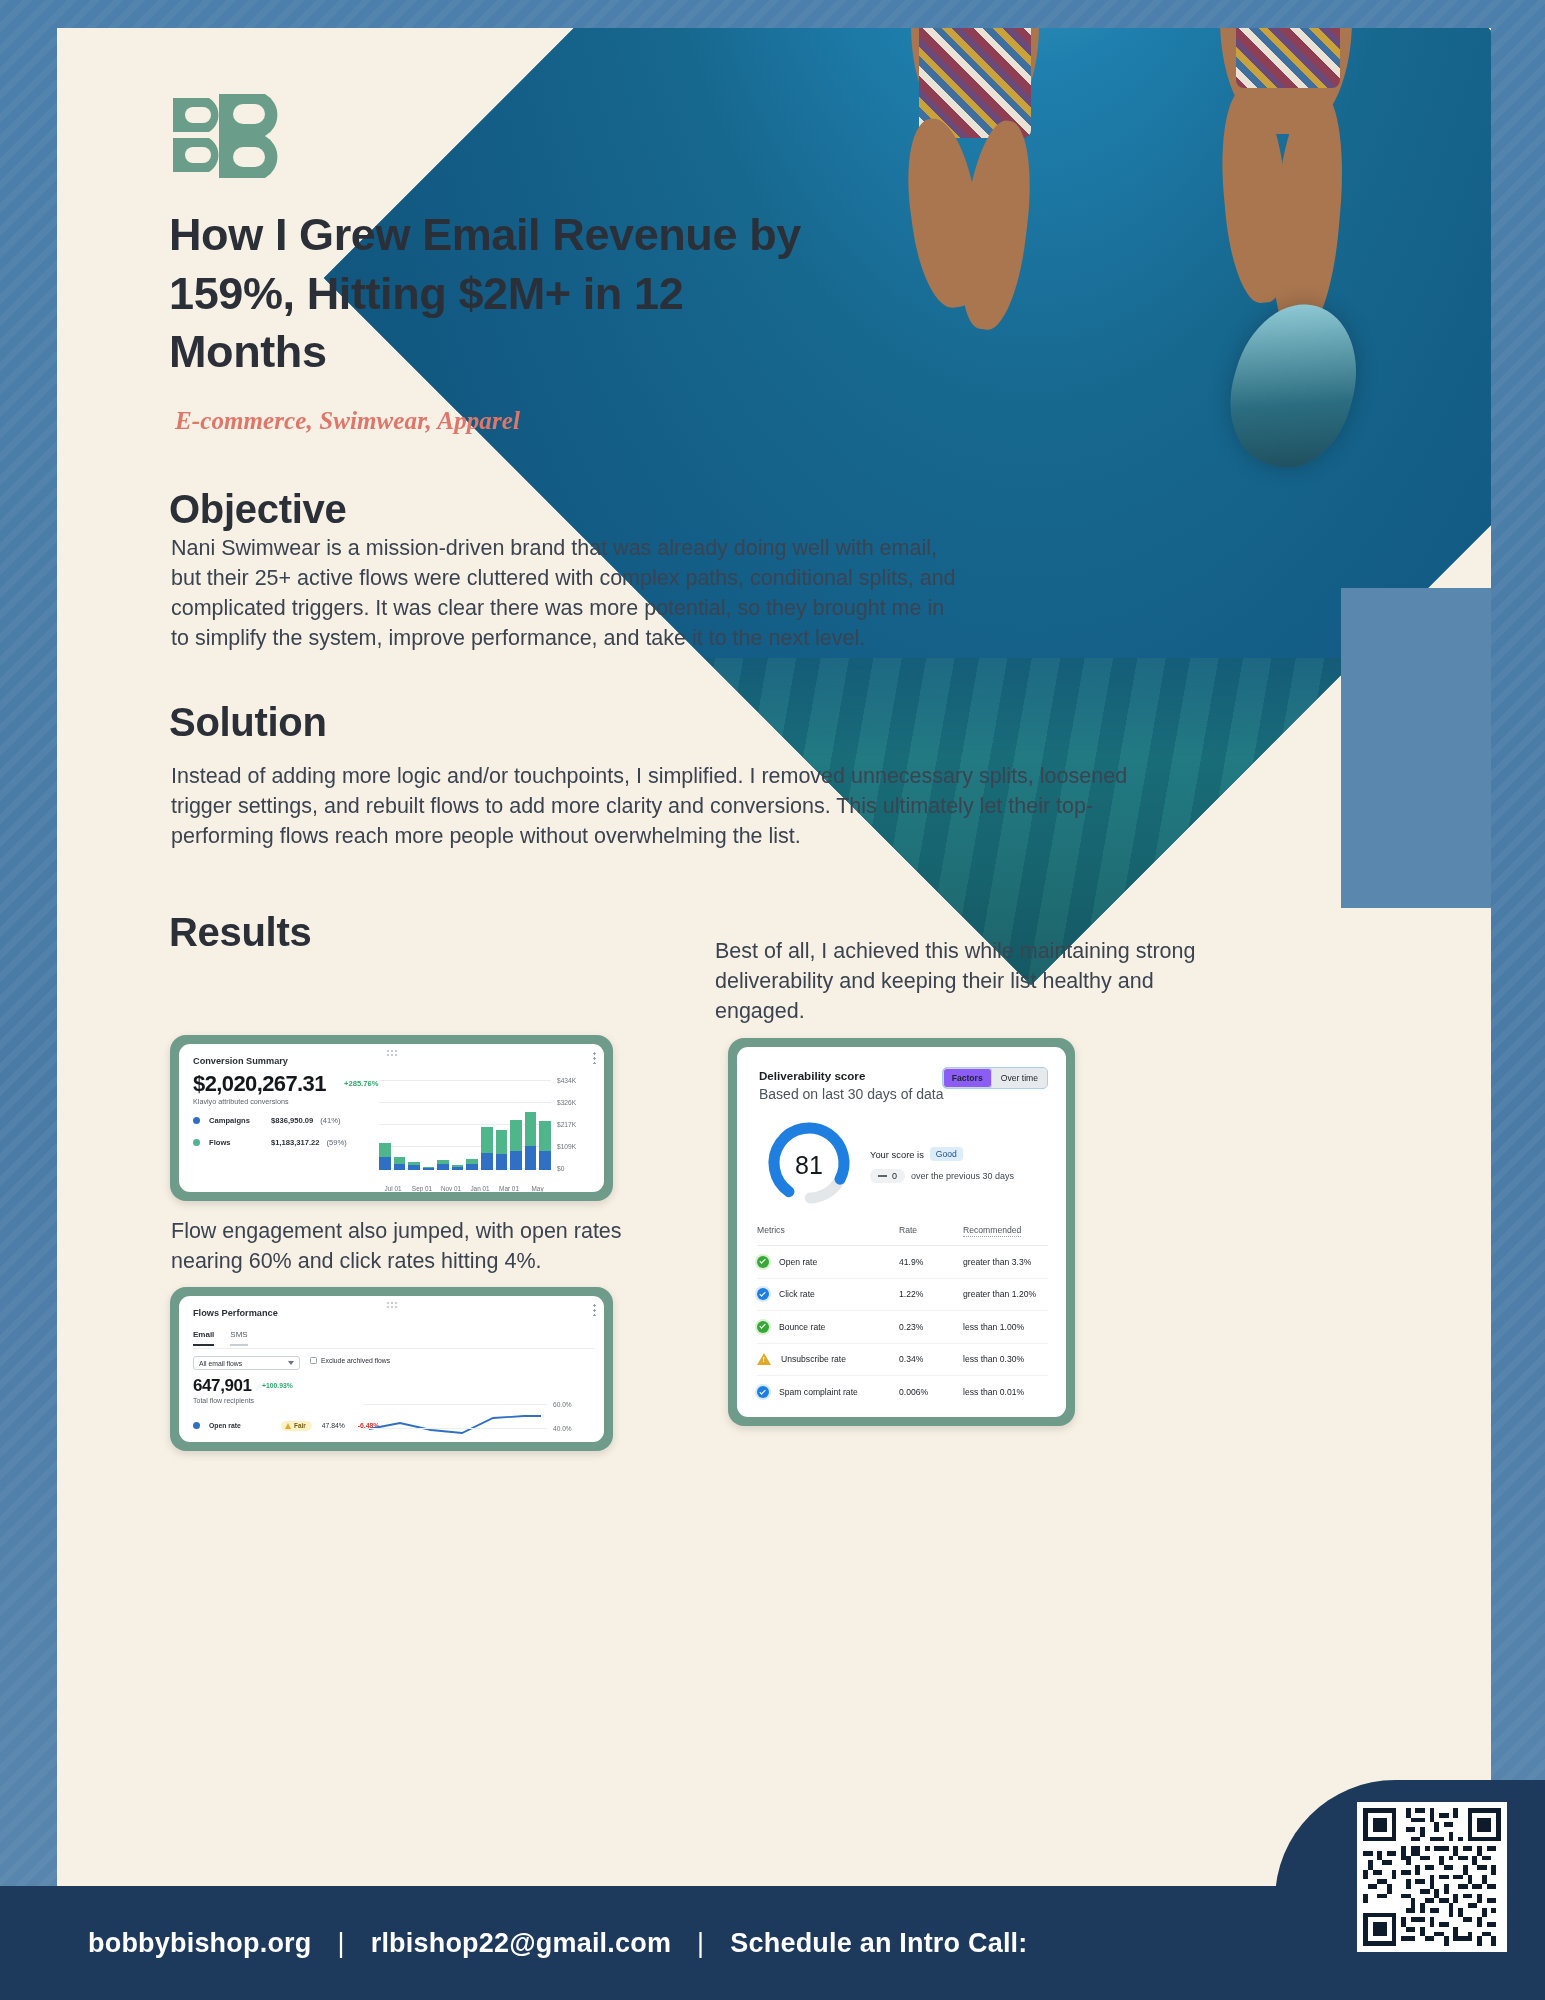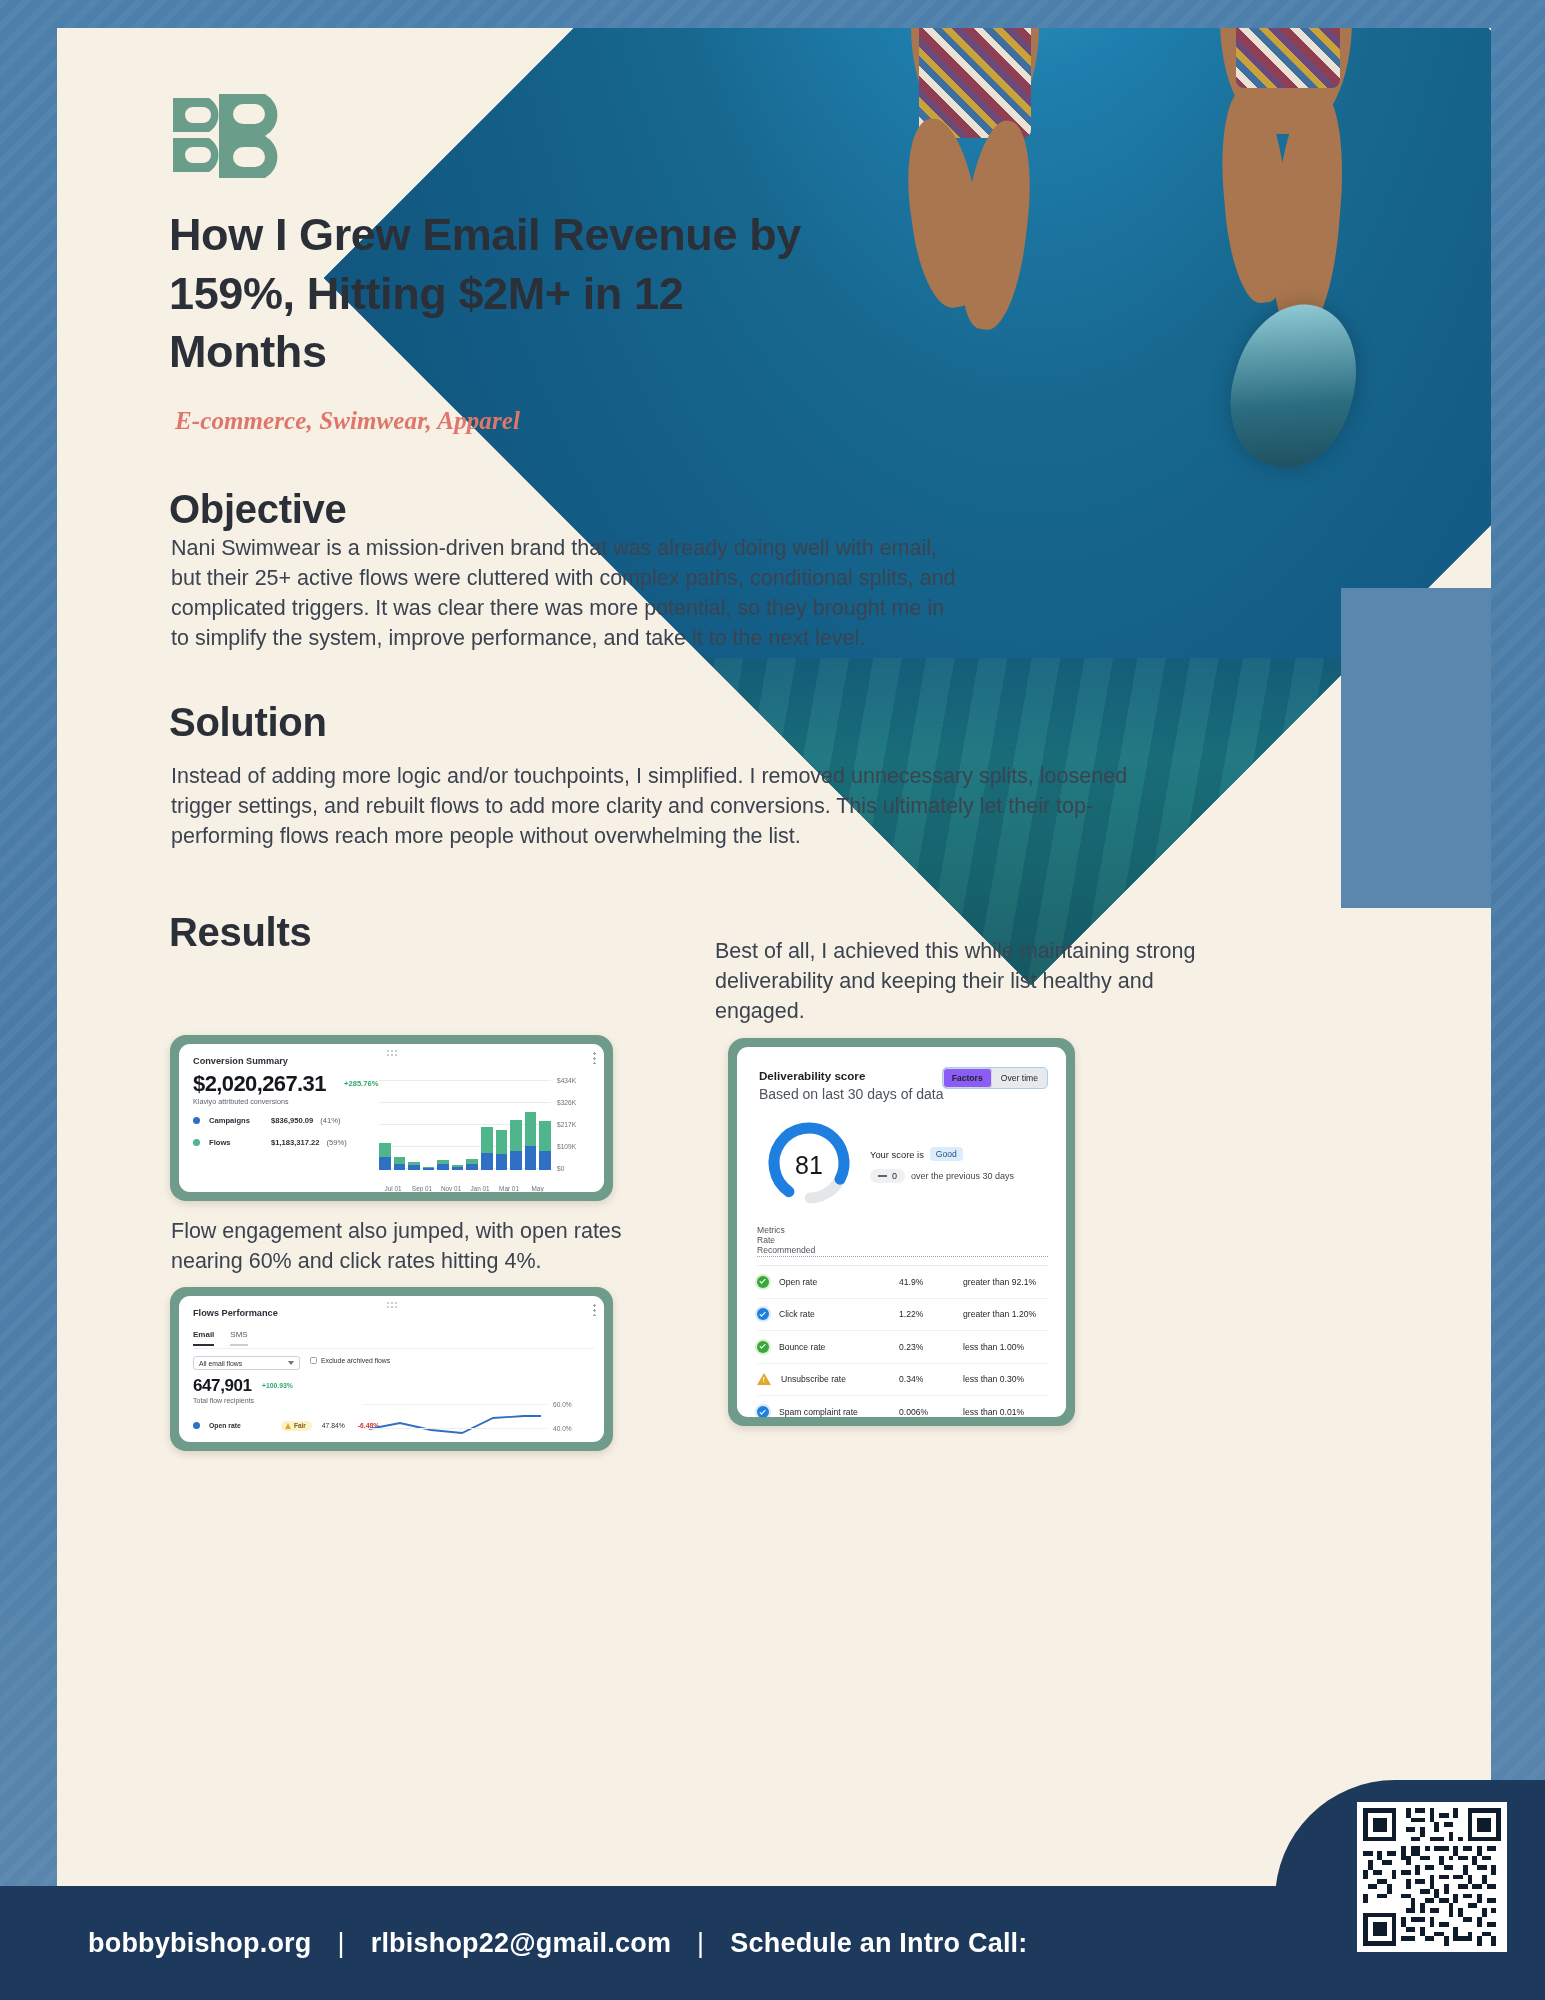--- a/index.html
+++ b/index.html
@@ -227,21 +227,21 @@
     position: absolute; inset: 0; display: flex; align-items: center; justify-content: center;
     font-size: 25px; font-weight: 500; color: #14181d; padding-top: 4px;
   }
   .dl-score { position: absolute; left: 133px; top: 100px; font-size: 9.4px; color: #22262b; display: flex; align-items: center; gap: 6px; }
   .badge-good { background: #ddecfb; color: #1c4f86; border-radius: 4px; padding: 2px 6px; font-size: 8.6px; font-weight: 500; }
   .dl-prev { position: absolute; left: 133px; top: 122px; font-size: 9px; color: #3f4750; display: flex; align-items: center; gap: 6px; }
   .chip0 { background: #eef0f2; border-radius: 9px; padding: 2px 8px; display: inline-flex; gap: 5px; align-items: center; color: #22262b; }
   .dash { display: inline-block; width: 9px; height: 1.5px; background: #5c646d; }
 
   .dl-table { position: absolute; left: 20px; right: 18px; top: 178px; font-size: 8.6px; }
-  .dl-head { display: flex; color: #4c545c; padding-bottom: 8px; border-bottom: 1px solid #e9ecef; flex-direction: column; }
+  .dl-head { display: flex; color: #4c545c; padding-bottom: 8px; border-bottom: 1px solid #e9ecef; }
   .dl-head .c1 { width: 142px; }
   .dl-head .c2 { width: 64px; }
   .dl-head .c3 { border-bottom: 1.5px dotted #9aa1a8; padding-bottom: 1px; }
   .dl-tr { display: flex; align-items: center; height: 32.5px; border-bottom: 1px solid #f0f2f4; color: #22262b; }
   .dl-tr:last-child { border-bottom: none; }
   .dl-tr .c1 { width: 142px; display: flex; align-items: center; gap: 10px; }
   .dl-tr .c2 { width: 64px; }
   .ico { width: 12px; height: 12px; border-radius: 50%; display: inline-flex; align-items: center; justify-content: center; flex: none; }
   .ico.green { background: #3aa73a; box-shadow: 0 0 0 2px #d9f0d1; }
   .ico.blue  { background: #1f7fe0; box-shadow: 0 0 0 2px #d7e9fb; }
@@ -545,21 +545,21 @@
         </div>
         <div id="dl-rows">
             <div class="dl-tr">
               <span class="c1">
                 <span class="ico green">
                   <span class="ico-check"></span>
                 </span>
                 <span>Open rate</span>
               </span>
               <span class="c2">41.9%</span>
-              <span class="c3">greater than 92.1%</span>
+              <span class="c3">greater than 3.3%</span>
             </div>
             <div class="dl-tr">
               <span class="c1">
                 <span class="ico blue">
                   <span class="ico-check"></span>
                 </span>
                 <span>Click rate</span>
               </span>
               <span class="c2">1.22%</span>
               <span class="c3">greater than 1.20%</span>

